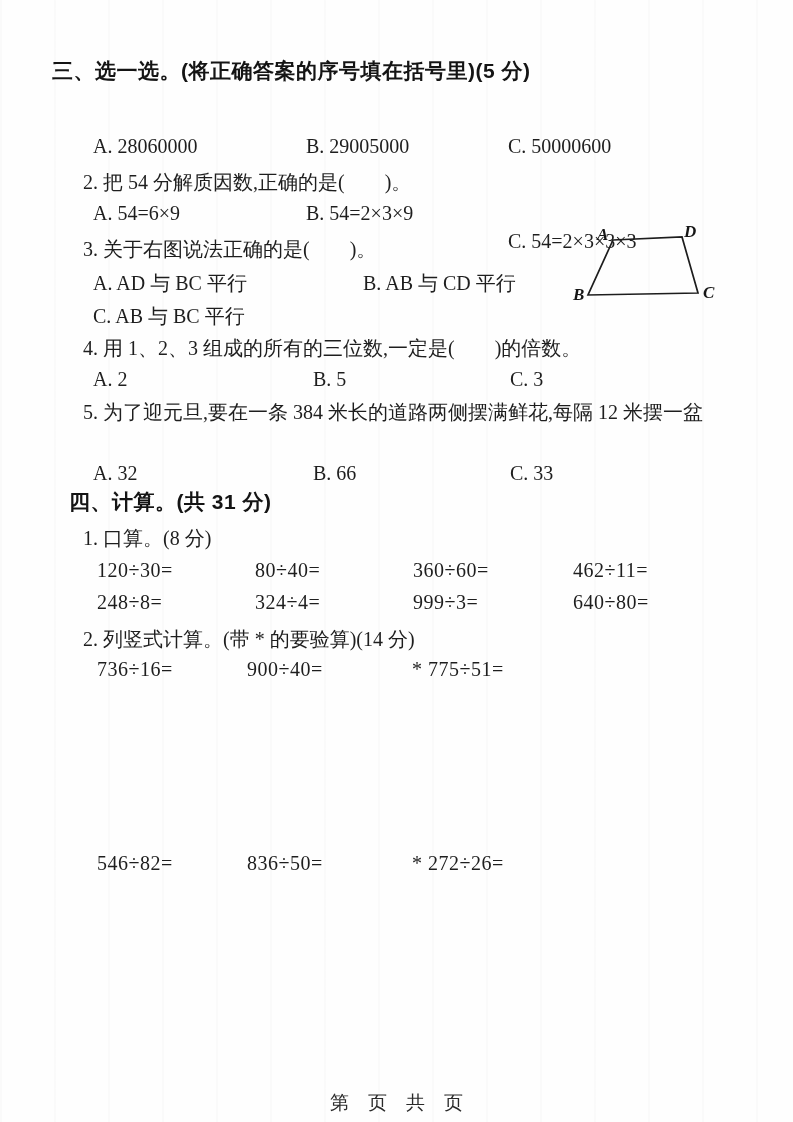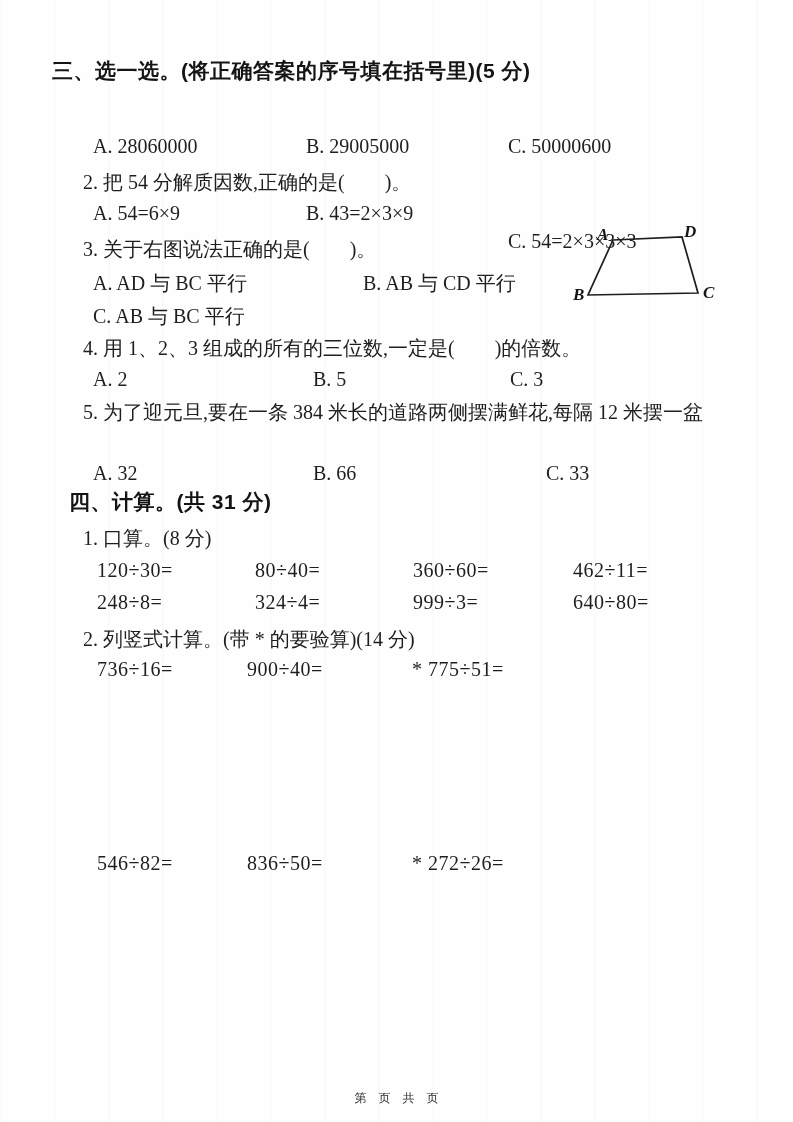--- a/index.html
+++ b/index.html
@@ -28,41 +28,41 @@
   .opt{position:absolute;white-space:nowrap;font-size:20px;}
   .eq{position:absolute;white-space:nowrap;font-size:20px;letter-spacing:0.5px;}
   .figure{position:absolute;left:570px;top:220px;width:150px;height:86px;}
   .figure svg{width:100%;height:100%;}
   .figure text{
     font-family:"Liberation Serif", serif;
     font-style:italic;font-weight:bold;font-size:17px;fill:#161616;
   }
   .footer{
     position:absolute;left:0;top:1090px;width:100%;
-    text-align:center;font-size:12px;color:#2a2a2a;
+    text-align:center;font-size:19px;color:#2a2a2a;
     font-family:"Liberation Sans", sans-serif;
   }
 </style>
 </head>
 <body>
 
 <div class="page">
 
   <div class="ln heading" style="left:52px;top:58px;">三、选一选。(将正确答案的序号填在括号里)(5 分)</div>
 
   <div>
     <span class="opt" style="left:93px;top:135px;">A. 28060000</span>
     <span class="opt" style="left:306px;top:135px;">B. 29005000</span>
     <span class="opt" style="left:508px;top:135px;">C. 50000600</span>
   </div>
 
   <div class="ln" style="left:83px;top:169px;">2. 把 54 分解质因数,正确的是(　　)。</div>
   <div>
     <span class="opt" style="left:93px;top:202px;">A. 54=6×9</span>
-    <span class="opt" style="left:306px;top:202px;">B. 43=2×3×9</span>
+    <span class="opt" style="left:306px;top:202px;">B. 54=2×3×9</span>
     <span class="opt" style="left:508px;top:202px;margin-top:28px;">C. 54=2×3×3×3</span>
   </div>
 
   <div class="ln" style="left:83px;top:236px;">3. 关于右图说法正确的是(　　)。</div>
   <div>
     <span class="opt" style="left:93px;top:270px;">A. AD 与 BC 平行</span>
     <span class="opt" style="left:363px;top:270px;">B. AB 与 CD 平行</span>
     <span class="opt" style="left:93px;top:303px;">C. AB 与 BC 平行</span>
   </div>
 
@@ -80,21 +80,21 @@
   <div>
     <span class="opt" style="left:93px;top:368px;">A. 2</span>
     <span class="opt" style="left:313px;top:368px;">B. 5</span>
     <span class="opt" style="left:510px;top:368px;">C. 3</span>
   </div>
 
   <div class="ln" style="left:83px;top:399px;">5. 为了迎元旦,要在一条 384 米长的道路两侧摆满鲜花,每隔 12 米摆一盆</div>
   <div>
     <span class="opt" style="left:93px;top:462px;">A. 32</span>
     <span class="opt" style="left:313px;top:462px;">B. 66</span>
-    <span class="opt" style="left:510px;top:462px;margin-left:36px;">C. 33</span>
+    <span class="opt" style="left:510px;top:462px;">C. 33</span>
   </div>
 
   <div class="ln heading" style="left:40px;top:489px;margin-left:29px;">四、计算。(共 31 分)</div>
 
   <div class="ln" style="left:83px;top:525px;">1. 口算。(8 分)</div>
   <div>
     <span class="eq" style="left:97px;top:559px;">120÷30=</span>
     <span class="eq" style="left:255px;top:559px;">80÷40=</span>
     <span class="eq" style="left:413px;top:559px;">360÷60=</span>
     <span class="eq" style="left:573px;top:559px;">462÷11=</span>

